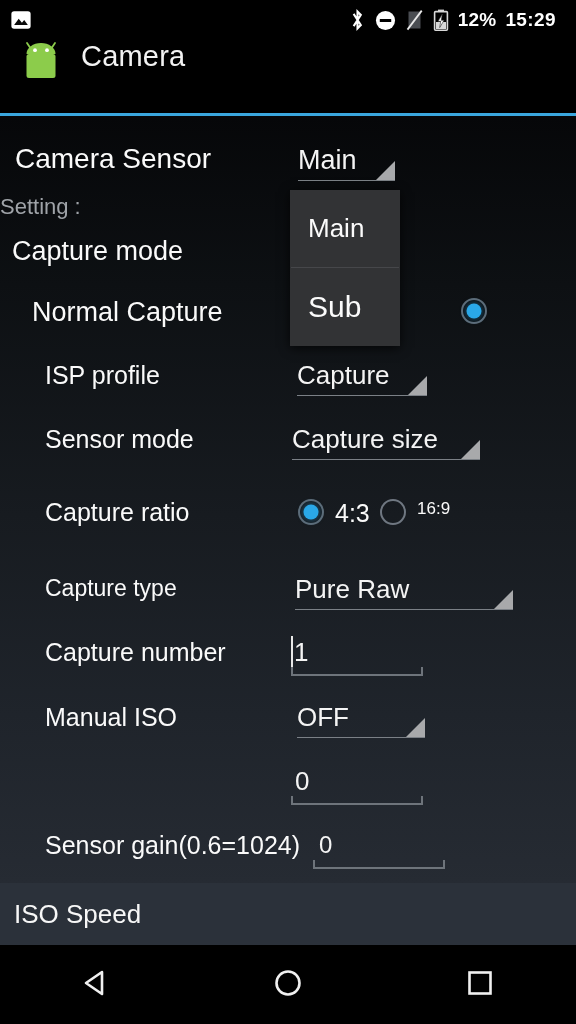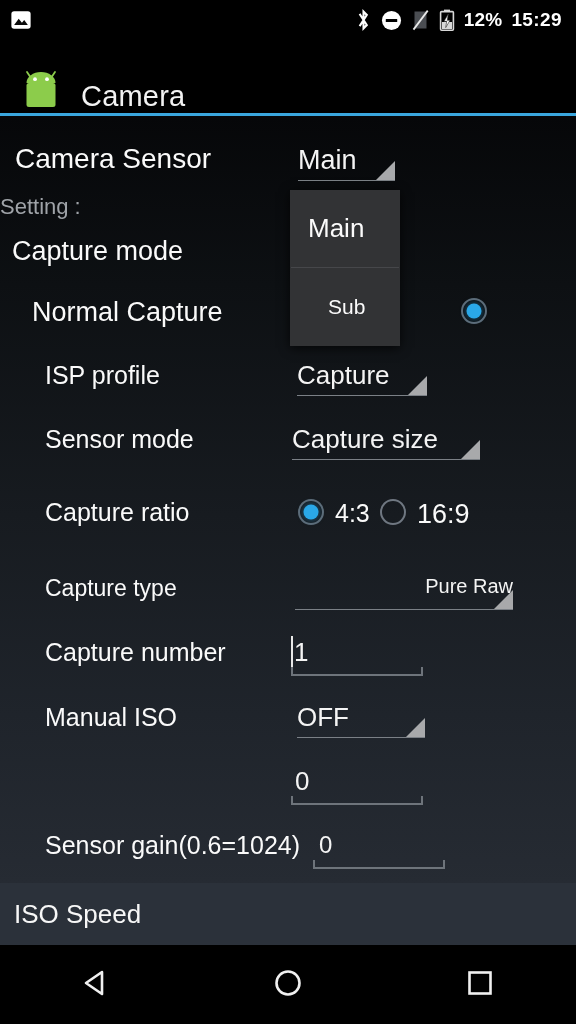--- a/index.html
+++ b/index.html
@@ -10,29 +10,29 @@
     color:#ffffff;
     -webkit-font-smoothing:antialiased;
   }
 
   
   .statusbar{
     position:absolute; left:0; top:0; width:576px; height:40px;
     background:#000; display:flex; align-items:center;
   }
   .sb-left{ display:flex; align-items:center; padding-left:10px; gap:8px; }
-  .sb-right{ margin-left:auto; display:flex; align-items:center; padding-right:14px; gap:9px; }
+  .sb-right{ margin-left:auto; display:flex; align-items:center; padding-right:20px; gap:9px; }
   .sb-icon{ display:flex; align-items:center; justify-content:center; }
   .sb-text{ font-size:19px; font-weight:bold; color:#fff; letter-spacing:0.2px; }
   .sb-time{ font-size:19px; font-weight:bold; color:#fff; letter-spacing:0.4px; }
 
   
   .appbar{
     position:absolute; left:0; top:40px; width:576px; height:73px;
-    background:#000; display:flex; align-items:flex-end; padding-left:20px;
+    background:#000; display:flex; align-items:flex-start; padding-left:20px;
   }
   .app-icon{ width:42px; height:44px; position:relative; }
   .app-title{ font-size:29px; color:#f2f2f2; margin-left:19px; letter-spacing:0.2px; }
   .accent-line{
     position:absolute; left:0; top:113px; width:576px; height:3px;
   }
 
   
   .content{
     position:absolute; left:0; top:116px; width:576px; height:767px;
@@ -196,25 +196,25 @@
   <div class="spinner" style="left:292px;top:308px;width:188px;height:36px;">
     <span class="sp-val" style="font-size:26px;padding-top:2px;">Capture size</span>
     <span class="sp-underline"></span>
     <span class="sp-arrow"></span>
   </div>
 
   <span class="lbl" style="position:absolute;left:45px;top:382px;font-size:25px;">Capture ratio</span>
   <span class="radio on" style="left:298px;top:383px;width:26px;height:26px;"></span>
   <span class="lbl" style="position:absolute;left:335px;top:383px;font-size:25px;">4:3</span>
   <span class="radio" style="left:380px;top:383px;width:26px;height:26px;"></span>
-  <span class="lbl" style="position:absolute;left:417px;top:383px;font-size:27px;">16:9</span>
+  <span class="lbl" style="position:absolute;left:417px;top:383px;font-size:17px;">16:9</span>
 
   <span class="lbl" style="position:absolute;left:45px;top:459px;font-size:23px;">Capture type</span>
   <div class="spinner" style="left:295px;top:458px;width:218px;height:36px;">
-    <span class="sp-val" style="font-size:20px;padding-top:2px;text-align:right;">Pure Raw</span>
+    <span class="sp-val" style="font-size:26px;padding-top:2px;">Pure Raw</span>
     <span class="sp-underline"></span>
     <span class="sp-arrow"></span>
   </div>
 
   <span class="lbl" style="position:absolute;left:45px;top:522px;font-size:25px;">Capture number</span>
   <div class="edit" style="left:291px;top:520px;width:132px;height:40px;">
     <span class="caret" style="left:0px;top:0px;height:34px;"></span>
     <span class="ed-val" style="font-size:26px;padding-top:3px;padding-left:3px;">1</span>
     <span class="ed-frame"></span>
   </div>
@@ -236,21 +236,21 @@
     <span class="ed-val" style="font-size:24px;padding-top:4px;padding-left:6px;">0</span>
     <span class="ed-frame"></span>
   </div>
 
   <div class="dropdown" style="left:290px;top:74px;width:110px;height:156px;">
     <div class="dd-item" style="height:77px;">
       <span style="font-size:26px;">Main</span>
     </div>
     <div class="dd-sep"></div>
     <div class="dd-item" style="height:78px;">
-      <span style="font-size:21px;margin-left:20px;">Sub</span>
+      <span style="font-size:30px;">Sub</span>
     </div>
   </div>
 
 </div>
 
 <div class="isobar">
   <span class="lbl">ISO Speed</span>
 </div>
 
 <div class="navbar">

